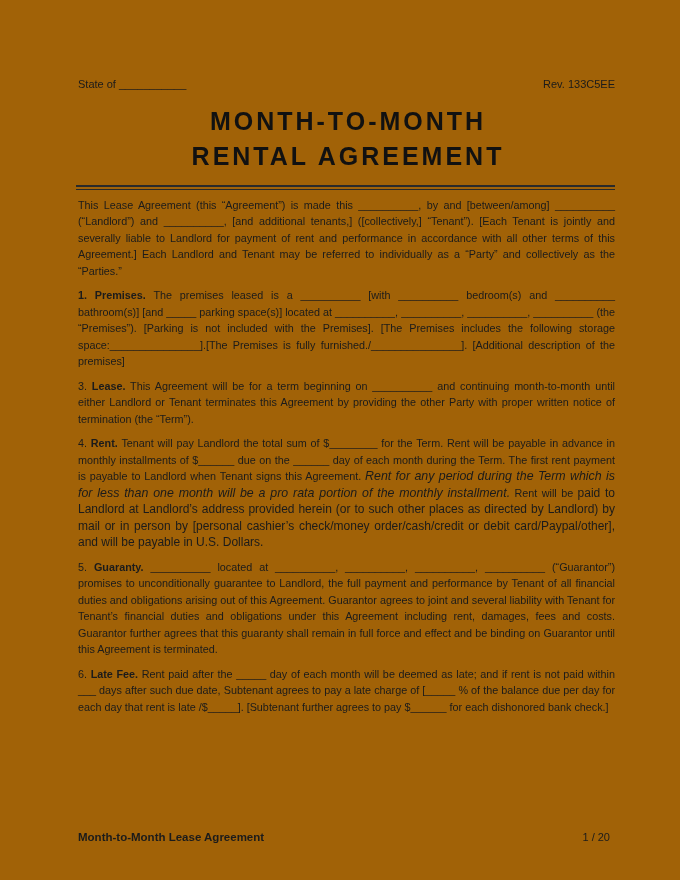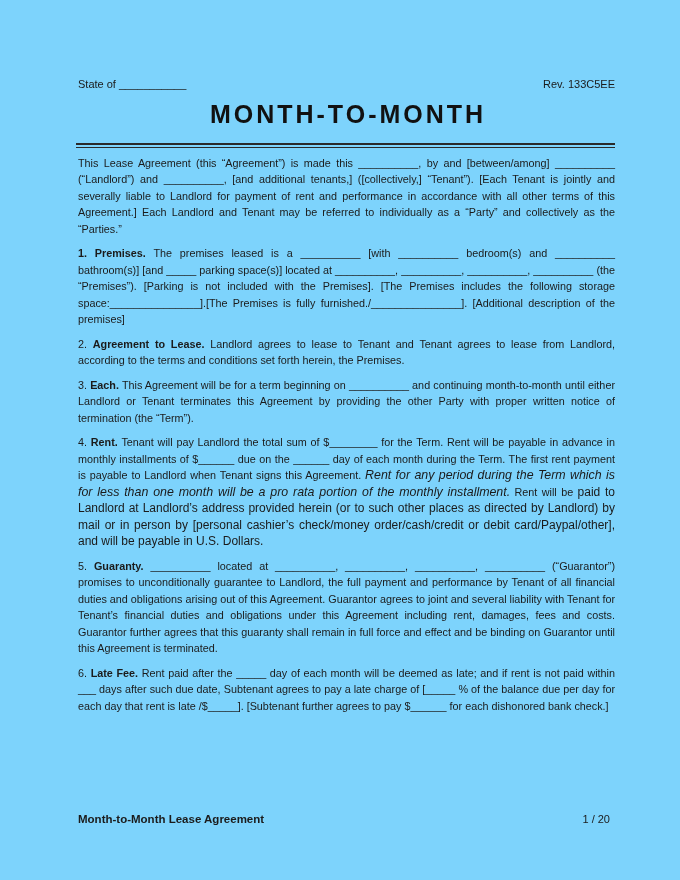--- a/index.html
+++ b/index.html
@@ -1,69 +1,69 @@
 <!DOCTYPE html>
 <html><head>
 <meta charset="utf-8">
 <style>
   html,body{margin:0;padding:0;background:#fff;}
   .page{
-    width:680px;height:880px;position:relative;background:#7dd3fc;
+    width:680px;height:880px;position:relative;background:#a16207;
     font-family:"Liberation Sans","DejaVu Sans",sans-serif;
     color:#1b1b1b;overflow:hidden;
   }
   .header-meta{
     display:flex;justify-content:space-between;align-items:flex-start;
     padding:77px 65px 0 78px;font-size:11px;line-height:14px;
   }
   .doc-title{
-    margin-top:6px;text-align:center;font-weight:bold;
+    margin-top:13px;text-align:center;font-weight:bold;
     font-size:25px;line-height:35px;letter-spacing:3px;color:#111;padding-left:16px;
   }
   .title-rule{
     margin:11px 65px 0 76px;height:1.5px;
     border-top:2.5px solid #2a2a2a;border-bottom:1.5px solid #2a2a2a;
   }
   .content{
     margin:7px 65px 0 78px;
     font-size:10.8px;line-height:16.5px;text-align:justify;
   }
   .para{margin:0 0 8px 0;}
   .b{font-weight:bold;}
   .big{font-size:12.4px;font-style:italic;}
   .small{font-size:12px;}
   .footer{
     position:absolute;left:78px;right:70px;top:813px;
     display:flex;justify-content:space-between;align-items:baseline;
   }
   .footer-left{font-weight:bold;font-size:11.5px;}
-  .footer-right{font-size:11px;}
+  .footer-right{font-size:11px;margin-top:18px;}
 </style>
 </head>
 <body>
 
 <div class="page">
 
   <div class="header-meta">
     <span>State of ___________</span>
     <span>Rev. 133C5EE</span>
   </div>
 
   <div class="doc-title">
     <div>MONTH-TO-MONTH</div>
+    <div>RENTAL AGREEMENT</div>
   </div>
 
   <div class="title-rule"></div>
 
   <div class="content">
     <p class="para">This Lease Agreement (this “Agreement”) is made this __________, by and [between/among] __________ (“Landlord”) and __________, [and additional tenants,] ([collectively,] “Tenant”). [Each Tenant is jointly and severally liable to Landlord for payment of rent and performance in accordance with all other terms of this Agreement.] Each Landlord and Tenant may be referred to individually as a “Party” and collectively as the “Parties.”</p>
     <div>
         <p class="para"><span class="b">1. </span><span class="b">Premises.</span><span> The premises leased is a __________ [with __________ bedroom(s) and __________ bathroom(s)] [and _____ parking space(s)] located at __________, __________, __________, __________ (the “Premises”). [Parking is not included with the Premises]. [The Premises includes the following storage space:_______________].[The Premises is fully furnished./_______________]. [Additional description of the premises]</span></p>
-        <p class="para"><span>2. </span><span class="b">Agreement to Lease.</span><span> Landlord agrees to lease to Tenant and Tenant agrees to lease from Landlord, according to the terms and conditions set forth herein, the Premises.</span></p>
-        <p class="para"><span>3. </span><span class="b">Each.</span><span> This Agreement will be for a term beginning on __________ and continuing month-to-month until either Landlord or Tenant terminates this Agreement by providing the other Party with proper written notice of termination (the “Term”).</span></p>
+        <p class="para"><span>3. </span><span class="b">Lease.</span><span> This Agreement will be for a term beginning on __________ and continuing month-to-month until either Landlord or Tenant terminates this Agreement by providing the other Party with proper written notice of termination (the “Term”).</span></p>
         <p class="para"><span>4. </span><span class="b">Rent.</span><span> Tenant will pay Landlord the total sum of $________ for the Term. Rent will be payable in advance in monthly installments of $______ due on the ______ day of each month during the Term. The first rent payment is payable to Landlord when Tenant signs this Agreement. </span><span class="big">Rent for any period during the Term which is for less than one month will be a pro rata portion of the monthly installment.</span><span> Rent will be </span><span class="small">paid to Landlord at Landlord’s address provided herein (or to such other places as directed by Landlord) by mail or in person by [personal cashier’s check/money order/cash/credit or debit card/Paypal/other], and will be payable in U.S. Dollars.</span></p>
         <p class="para"><span>5. </span><span class="b">Guaranty.</span><span> __________ located at __________, __________, __________, __________ (“Guarantor”) promises to unconditionally guarantee to Landlord, the full payment and performance by Tenant of all financial duties and obligations arising out of this Agreement. Guarantor agrees to joint and several liability with Tenant for Tenant’s financial duties and obligations under this Agreement including rent, damages, fees and costs. Guarantor further agrees that this guaranty shall remain in full force and effect and be binding on Guarantor until this Agreement is terminated.</span></p>
         <p class="para"><span>6. </span><span class="b">Late Fee.</span><span> Rent paid after the _____ day of each month will be deemed as late; and if rent is not paid within ___ days after such due date, Subtenant agrees to pay a late charge of [_____ % of the balance due per day for each day that rent is late /$_____]. [Subtenant further agrees to pay $______ for each dishonored bank check.]</span></p>
       </div>
   </div>
 
   <div class="footer">
     <span class="footer-left">Month-to-Month Lease Agreement</span>
     <span class="footer-right">1 / 20</span>
   </div>

